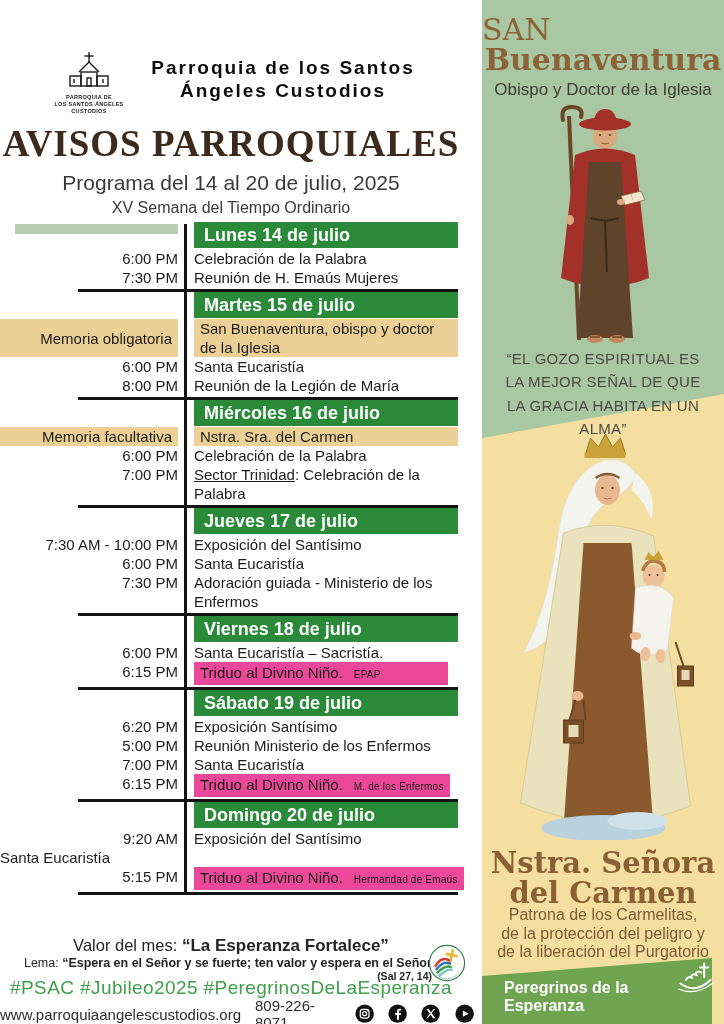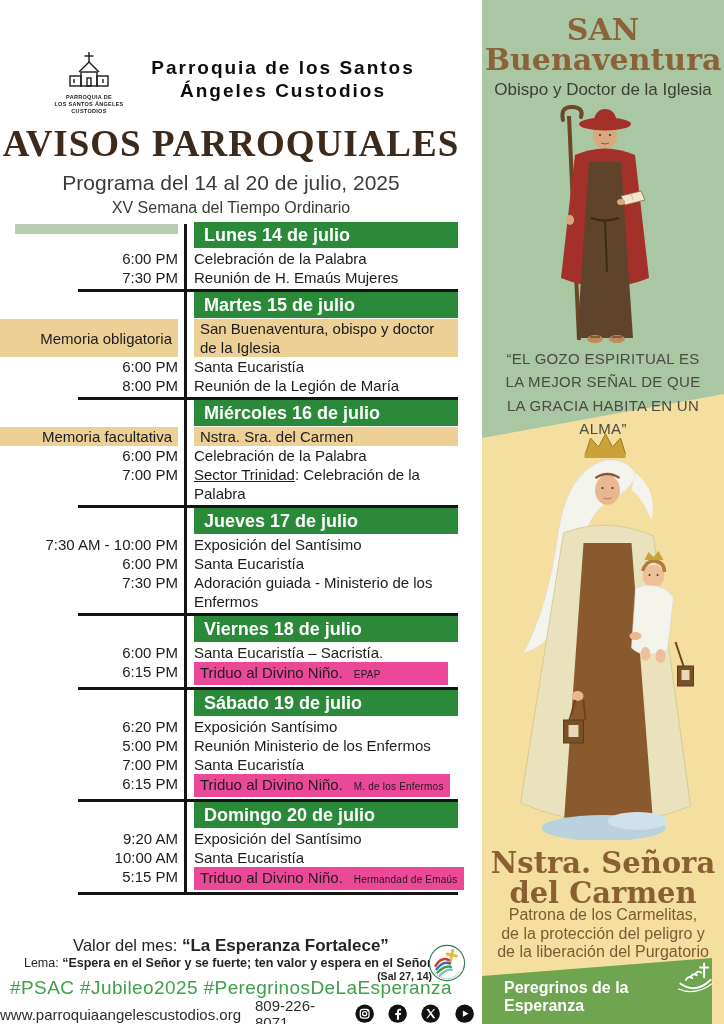--- a/index.html
+++ b/index.html
@@ -47,22 +47,22 @@
   .tags{position:absolute;left:0;top:977px;width:462px;text-align:center;font-size:19px;color:#3fa04a;letter-spacing:.4px;}
   .webrow{position:absolute;left:0;top:997px;width:474px;display:flex;justify-content:center;
           align-items:center;gap:14px;font-size:15px;color:#2d2d2d;}
   .sicon{width:21px;height:21px;display:inline-block;}
   .jlogo{position:absolute;left:428px;top:944px;width:38px;height:38px;}
 
   
   .sidebar{position:absolute;left:482px;top:0;width:242px;height:1024px;background:#a9c7a2;overflow:hidden;}
   .cream{position:absolute;inset:0;background:#f4dfa1;
          clip-path:polygon(0 438px,100% 394px,100% 100%,0 100%);}
-  .sb-t1{position:absolute;left:0;top:12px;width:100%;text-align:center;
-         font-family:"DejaVu Serif",serif;font-weight:700;font-size:30px;color:#8c6238;}
+  .sb-t1{position:absolute;left:0;top:12px;width:100%;text-align:left;
+         font-family:"DejaVu Serif",serif;font-weight:400;font-size:30px;color:#8c6238;}
   .sb-t2{position:absolute;left:0;top:42px;width:100%;text-align:center;
          font-family:"DejaVu Serif",serif;font-weight:700;font-size:30px;color:#8c6238;}
   .sb-sub{position:absolute;left:0;top:80px;width:100%;text-align:center;font-size:17px;color:#3e3e35;}
   .saint{position:absolute;left:50%;top:100px;transform:translateX(-50%);}
   .quote{position:absolute;left:0;top:347px;width:100%;box-sizing:border-box;padding:0 14px;
          text-align:center;font-size:15px;line-height:1.55;color:#4b4b44;letter-spacing:.3px;}
   .madonna{position:absolute;left:50%;top:428px;transform:translateX(-50%);}
   .m-t1{position:absolute;left:0;top:846px;width:100%;text-align:center;
         font-family:"DejaVu Serif",serif;font-weight:700;font-size:29px;color:#8a5f33;}
   .m-t2{position:absolute;left:0;top:876px;width:100%;text-align:center;
@@ -243,21 +243,20 @@
     <div class="day">
       <div class="row">
         <div class="t"></div>
         <div class="day-hdr">Domingo 20 de julio</div>
       </div>
       <div class="row">
         <div class="t">9:20 AM</div>
         <div class="e">Exposición del Santísimo</div>
       </div>
       <div class="row">
-        <div class="t">10:00 AM</div>
         <div class="e">Santa Eucaristía</div>
       </div>
       <div class="row">
         <div class="t">5:15 PM</div>
         <div class="e">
           <div class="tri">
               <span>Triduo al Divino Niño.</span>
               <span class="note">Hermandad de Emaús</span>
             </div>
         </div>

